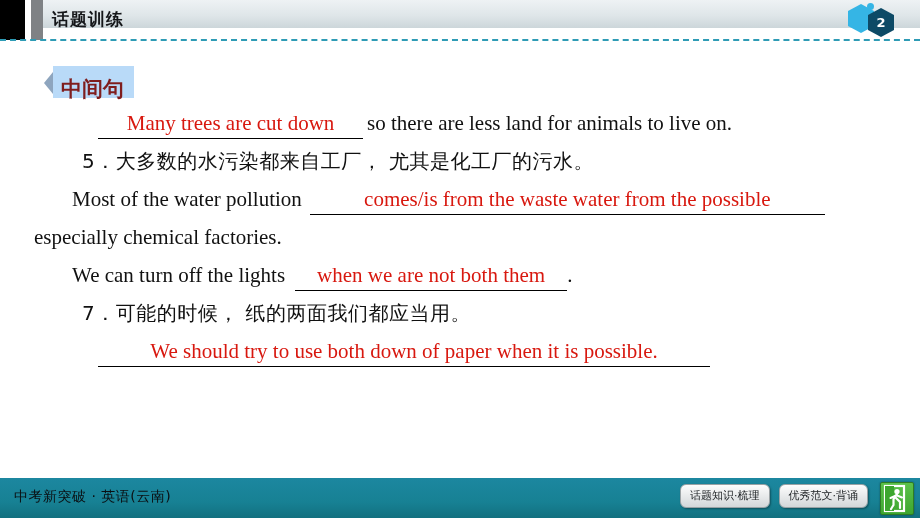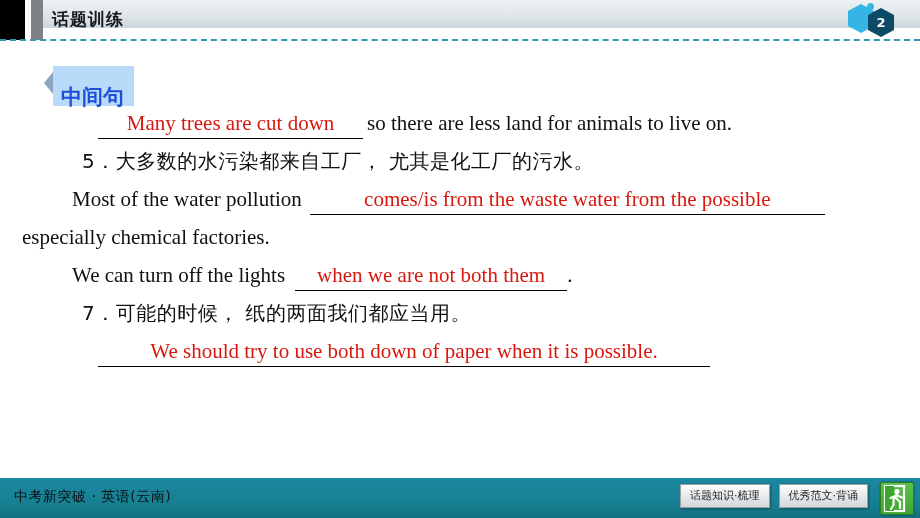--- a/index.html
+++ b/index.html
@@ -111,27 +111,27 @@
     left: 0; top: 6px;
     width: 0; height: 0;
     border-top: 11px solid transparent;
     border-bottom: 11px solid transparent;
     border-right: 9px solid #8ea5be;
   }
   .sec-badge {
     position: absolute;
     left: 9px; top: 0;
     height: 24px;
-    padding: 16px 10px 0 8px;
+    padding: 8px 10px 0 8px;
     background: #b9daf8;
     font-family: "DejaVu Sans", "Liberation Sans", sans-serif;
     font-size: 21px;
     font-weight: bold;
     line-height: 30px;
-    color: #1d4ed8;
+    color: #7f1d1d;
     white-space: nowrap;
   }
 
   
   .content {
     position: absolute;
     left: 0; top: 104px;
     width: 920px;
   }
   .line {
@@ -142,21 +142,21 @@
     white-space: nowrap;
   }
   .cn {
     font-family: "DejaVu Sans", "Liberation Sans", sans-serif;
     font-size: 20px;
     letter-spacing: 0.5px;
   }
   .indent { padding-left: 82px; }
   .indent2 { padding-left: 72px; }
   .indent3 { padding-left: 98px; }
-  .noindent { padding-left: 22px; }
+  .noindent { padding-left: 34px; }
 
   .ans {
     color: #d8180f;
     font-family: "Liberation Serif", "DejaVu Serif", serif;
     font-size: 21px;
   }
   .ul {
     display: inline-block;
     border-bottom: 1.6px solid #000000;
     text-align: center;
@@ -182,21 +182,21 @@
   }
   .fbtns {
     position: absolute;
     right: 52px; top: 6px;
     display: flex;
     gap: 9px;
   }
   .fbtn {
     background: linear-gradient(to bottom, #fdfdfd 0%, #e9ebec 48%, #d3d7d9 100%);
     border: 1px solid #9aa2a5;
-    border-radius: 0;
+    border-radius: 6px;
     box-shadow: 1px 1px 2px rgba(0,0,0,0.35);
     padding: 3px 9px 4px 9px;
     font-family: "DejaVu Sans", "Liberation Sans", sans-serif;
     font-size: 11px;
     color: #1b1f22;
     white-space: nowrap;
   }
   .exit-icon {
     position: absolute;
     right: 6px; top: 4px;

